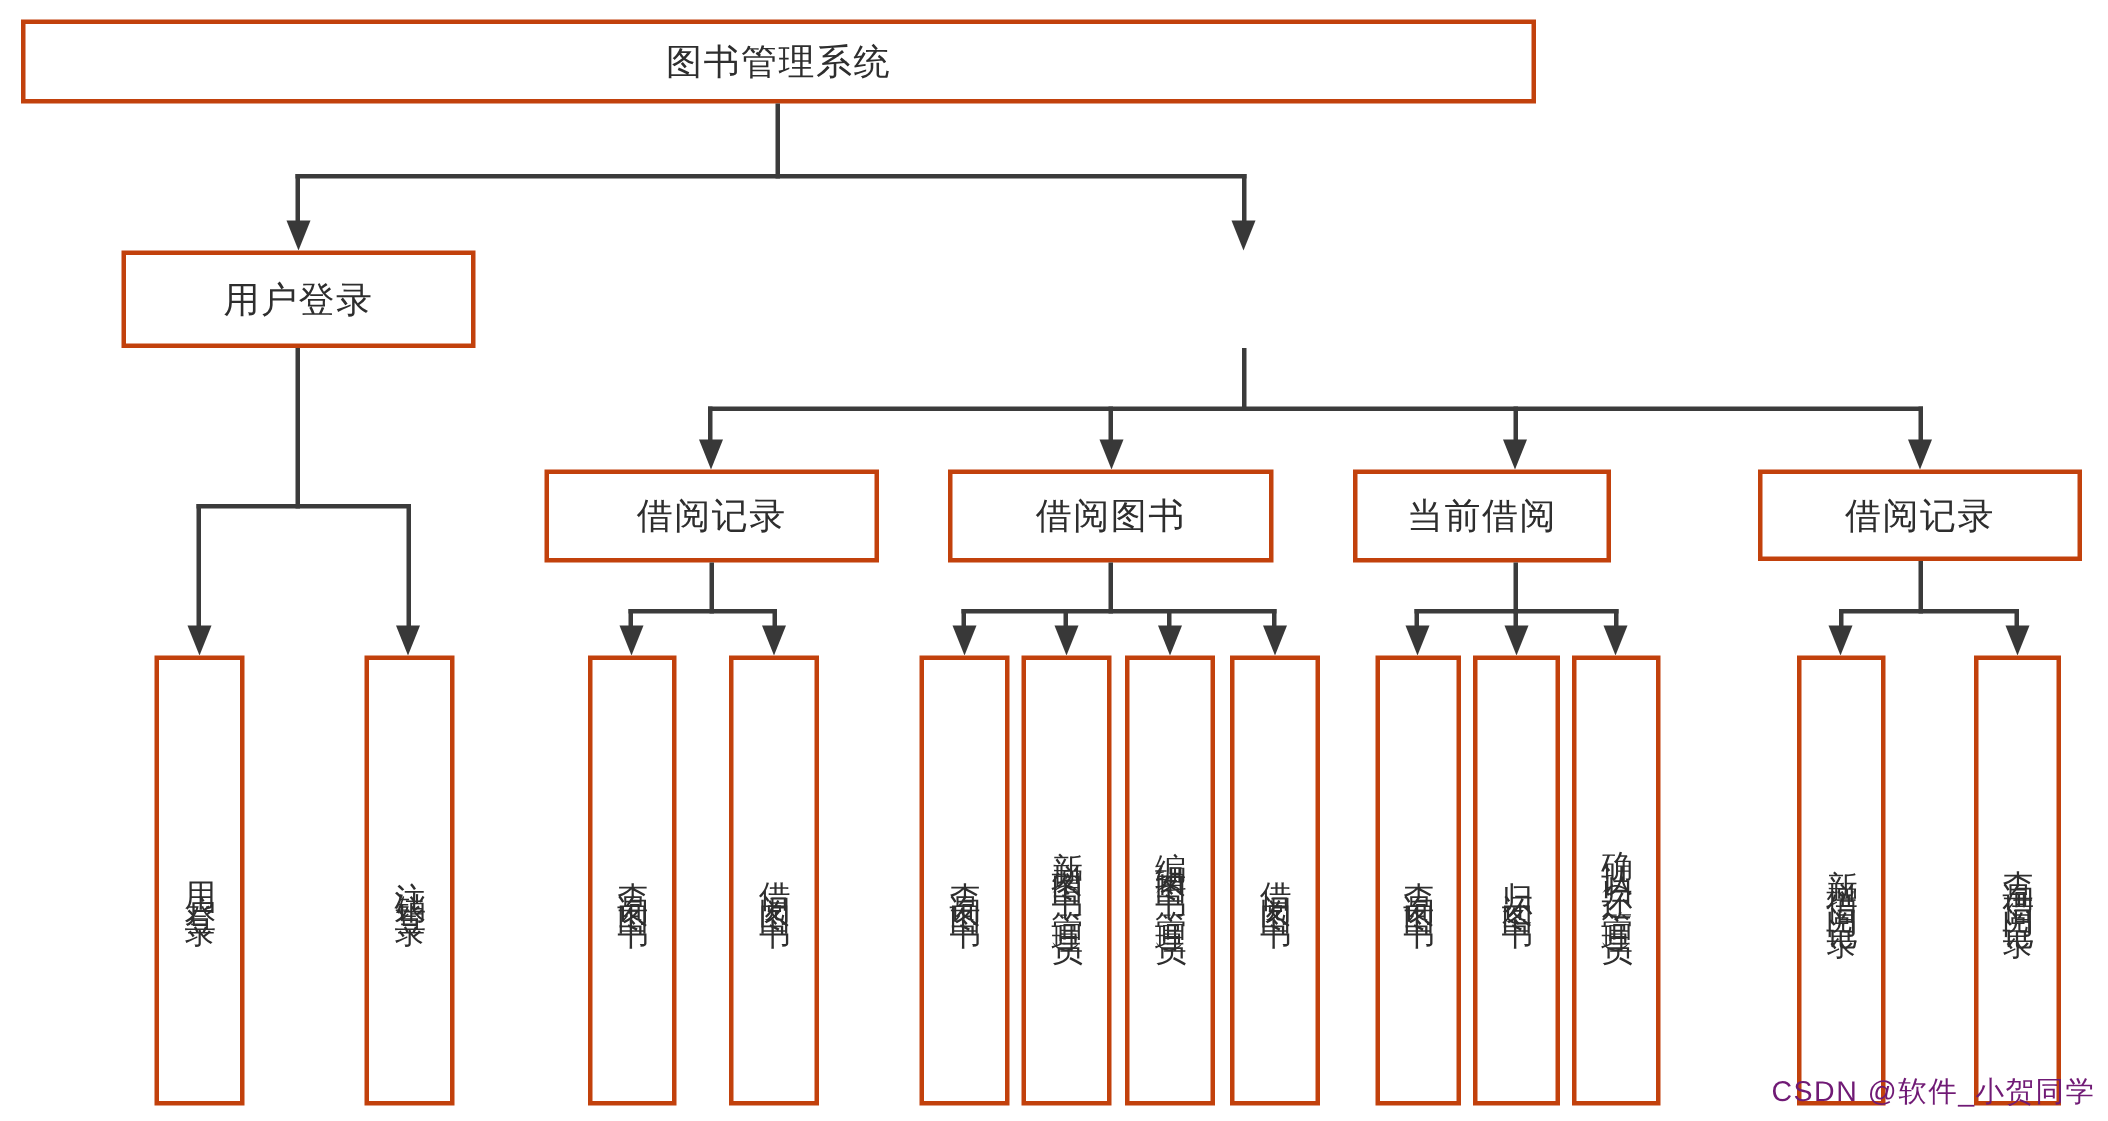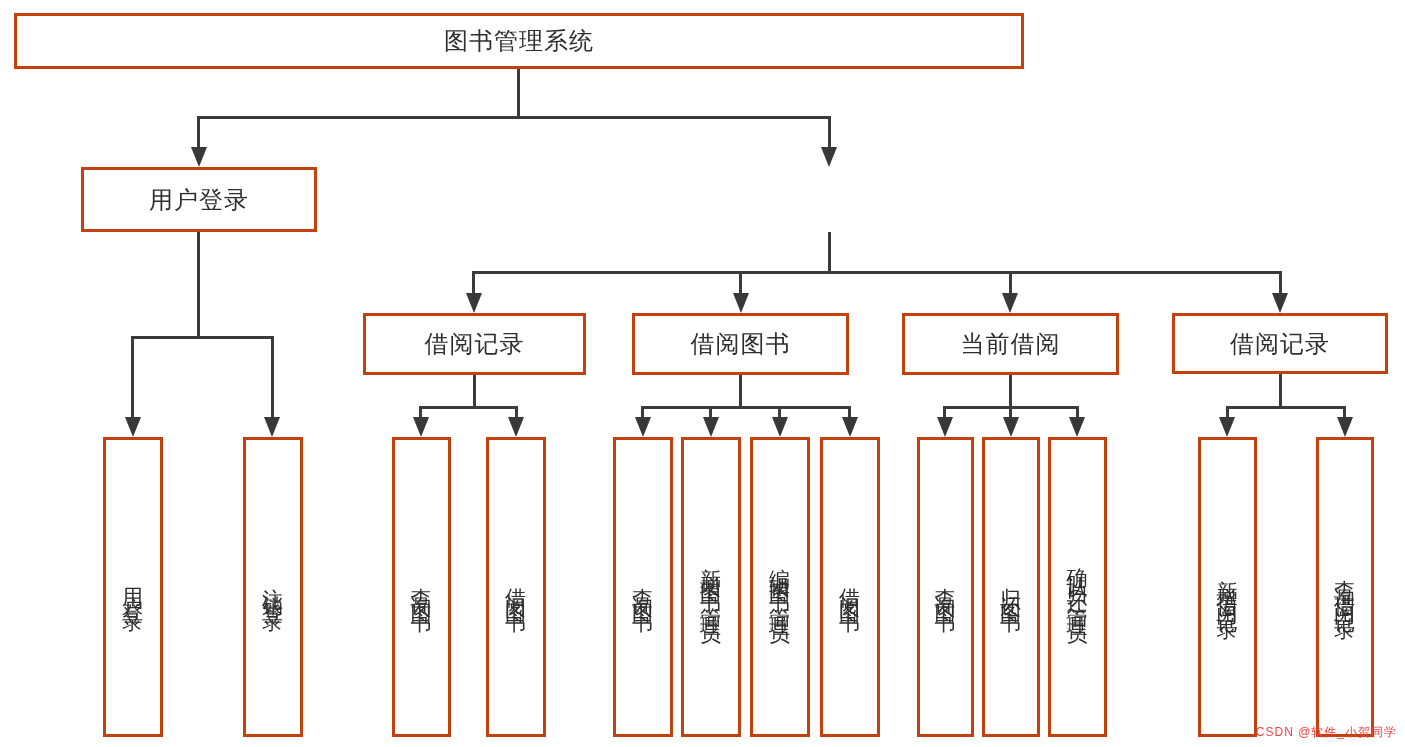--- a/index.html
+++ b/index.html
@@ -55,22 +55,22 @@
     height: 0;
     border-left: 8px solid transparent;
     border-right: 8px solid transparent;
     border-top: 20px solid #383838;
   }
   
   .watermark {
     position: absolute;
     right: 8px;
     bottom: 6px;
-    font-size: 12px;
-    color: #ef4444;
+    font-size: 19px;
+    color: #701a75;
     letter-spacing: 1px;
     white-space: nowrap;
   }
 </style>
 </head>
 <body>
 
 <div class="canvas">
 
   <div class="node h" style="left:14px; top:13px; width:1010px; height:56px;">
@@ -105,21 +105,21 @@
   <div class="arrow" style="left:1002px; top:293px;"></div>
   <div class="vline" style="left:1279px; top:271px; height:25px;"></div>
   <div class="arrow" style="left:1272px; top:293px;"></div>
 
   <div class="node h" style="left:363px; top:313px; width:223px; height:62px;">
     <span>借阅记录</span>
   </div>
   <div class="node h" style="left:632px; top:313px; width:217px; height:62px;">
     <span>借阅图书</span>
   </div>
-  <div class="node h" style="left:902px; top:313px; width:217px; height:62px;">
+  <div class="node h" style="left:902px; top:313px; width:172px; height:62px;">
     <span>当前借阅</span>
   </div>
   <div class="node h" style="left:1172px; top:313px; width:216px; height:61px;">
     <span>借阅记录</span>
   </div>
 
   <div class="vline" style="left:473px; top:375px; height:34px;"></div>
   <div class="hline" style="left:419px; top:406px; width:99px;"></div>
   <div class="vline" style="left:419px; top:406px; height:14px;"></div>
   <div class="arrow" style="left:413px; top:417px;"></div>

